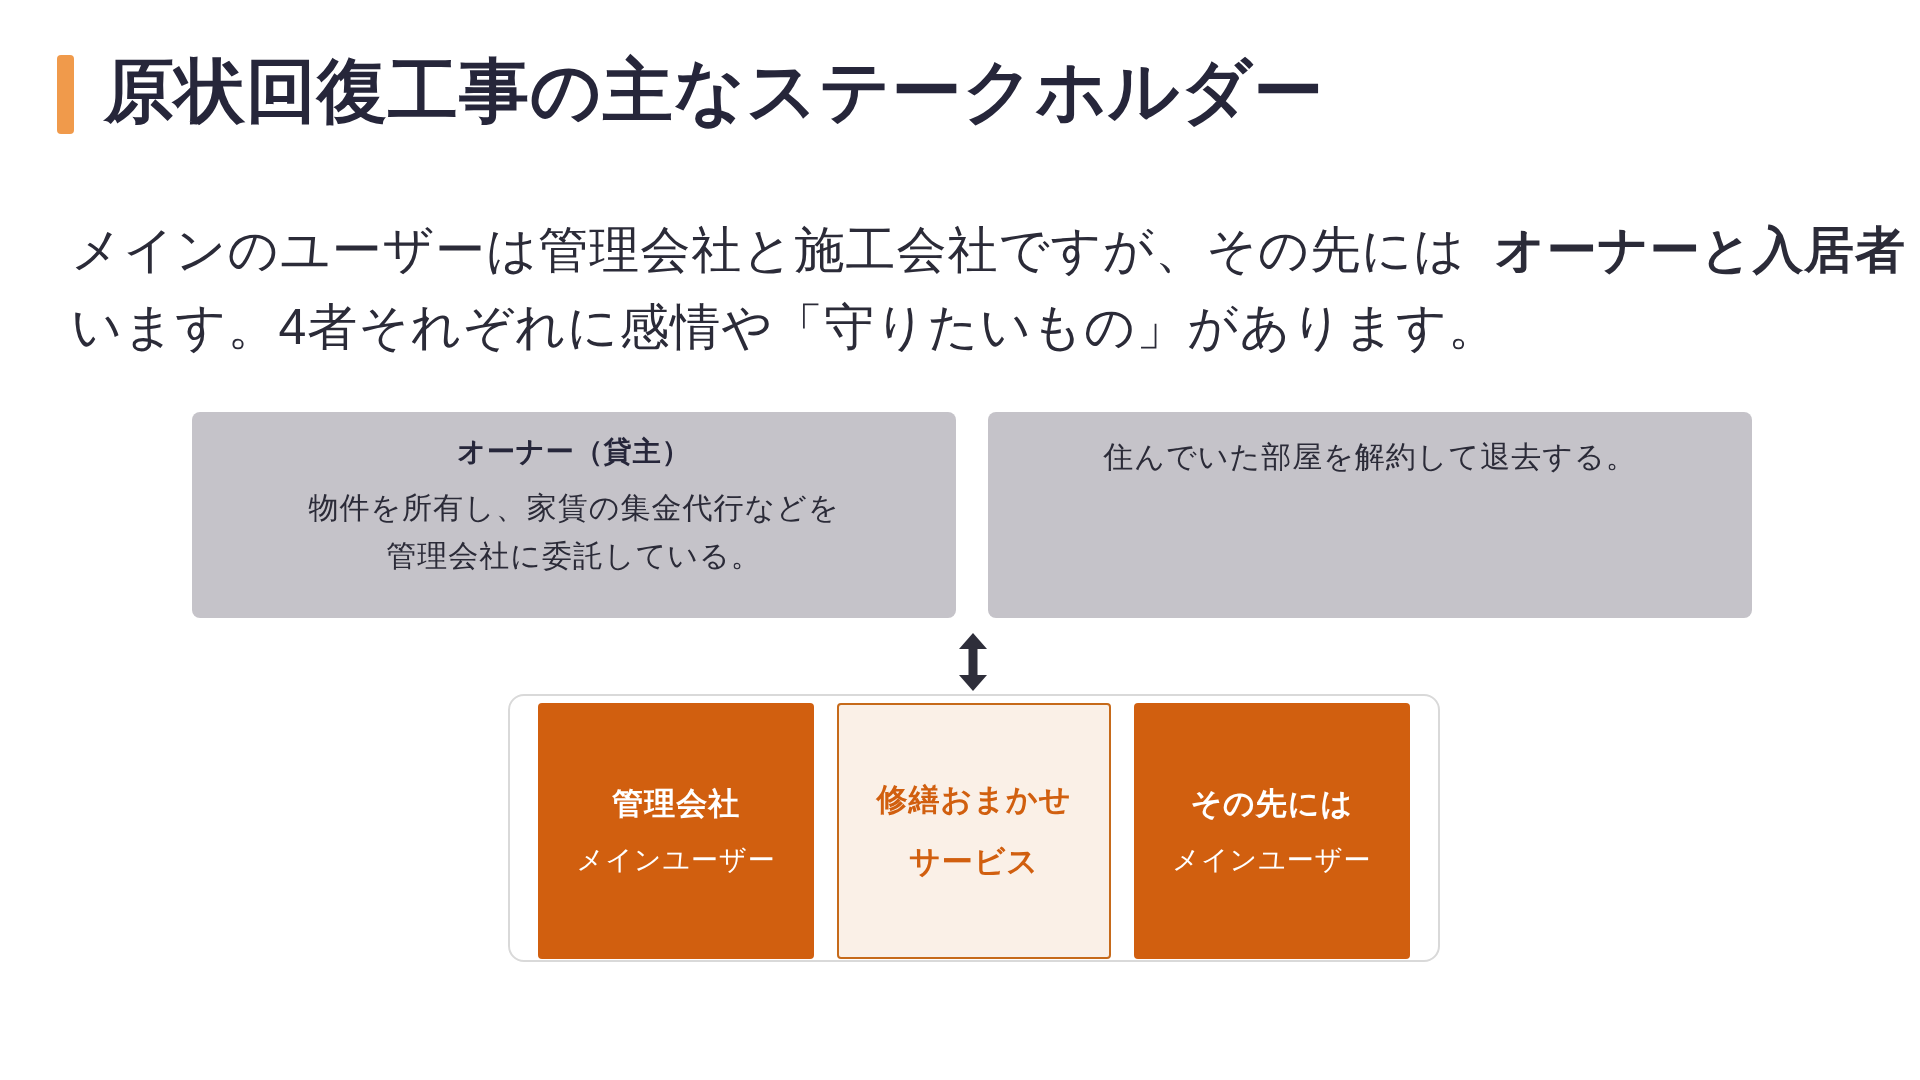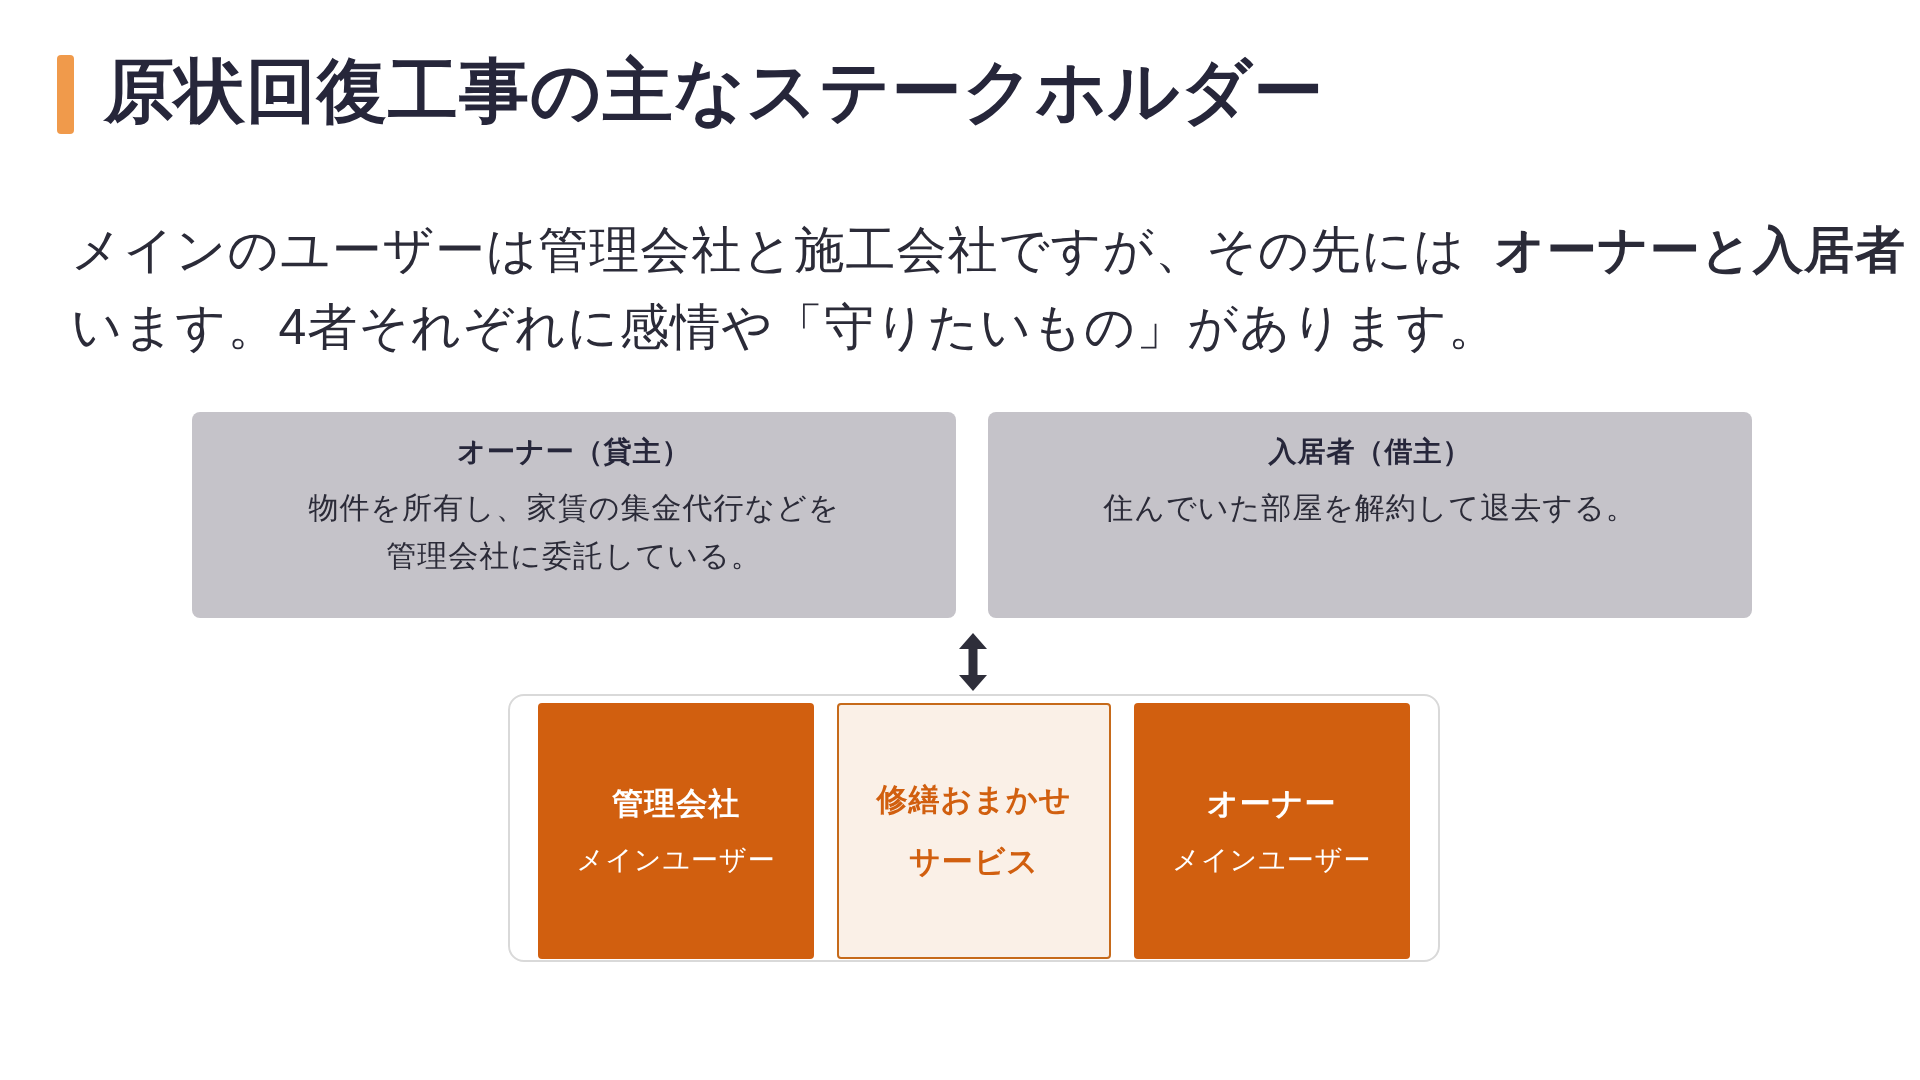--- a/index.html
+++ b/index.html
@@ -59,36 +59,35 @@
     <div>います。4者それぞれに感情や「守りたいもの」があります。</div>
   </div>
 
   <div class="stake-card left">
     <div class="card-title">オーナー（貸主）</div>
     <div class="card-line">物件を所有し、家賃の集金代行などを</div>
     <div class="card-line">管理会社に委託している。</div>
   </div>
 
   <div class="stake-card right">
-    <div class="card-title">入居者（借主）</div>
     <div class="card-line">住んでいた部屋を解約して退去する。</div>
   </div>
 
   <svg class="updown-arrow" viewBox="0 0 38 58" xmlns="http://www.w3.org/2000/svg">
     <path fill="#2E2E3A" d="M19 0 L33 16 L23.5 16 L23.5 42 L33 42 L19 58 L5 42 L14.5 42 L14.5 16 L5 16 Z"></path>
   </svg>
 
   <div class="service-container">
     <div class="service-box solid">
       <div class="svc-title">管理会社</div>
       <div class="svc-subtitle">メインユーザー</div>
     </div>
     <div class="service-box outline">
       <div class="svc-title">修繕おまかせ</div>
       <div class="svc-subtitle">サービス</div>
     </div>
     <div class="service-box solid">
-      <div class="svc-title">オーナー</div>
+      <div class="svc-title">その先には</div>
       <div class="svc-subtitle">メインユーザー</div>
     </div>
   </div>
 
 </div>
 
 </body></html>

